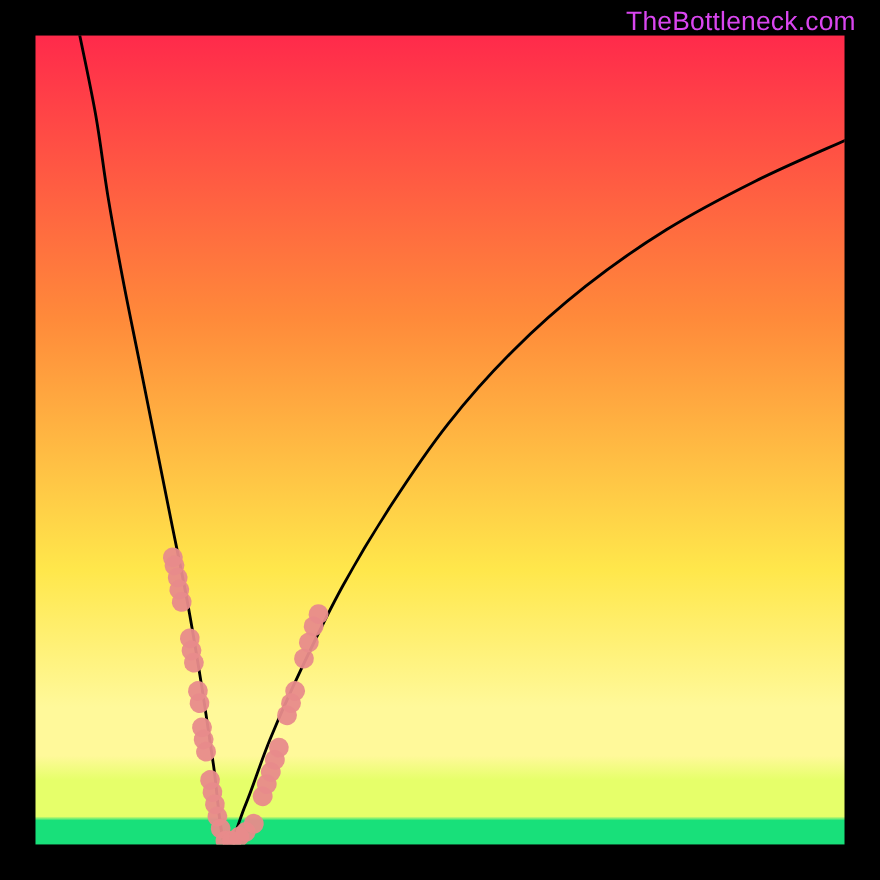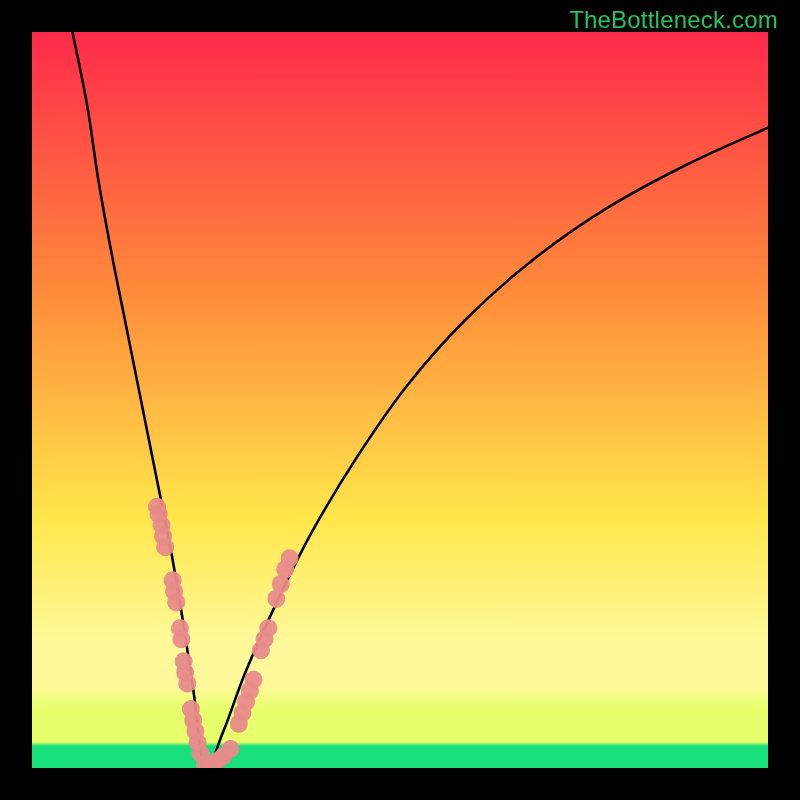--- a/index.html
+++ b/index.html
@@ -22,21 +22,21 @@
     left: 32px;
     top: 32px;
     width: 736px;
     height: 736px;
     overflow: hidden;
   }
   .watermark {
     position: absolute;
     top: 6px;
     right: 22px;
-    color: #22c55e;
+    color: #d946ef;
     font-size: 24px;
     font-weight: 500;
     letter-spacing: 0.2px;
     font-family: Arial, Helvetica, sans-serif;
   }
   svg {
     display: block;
   }
 </style>
 </head>

